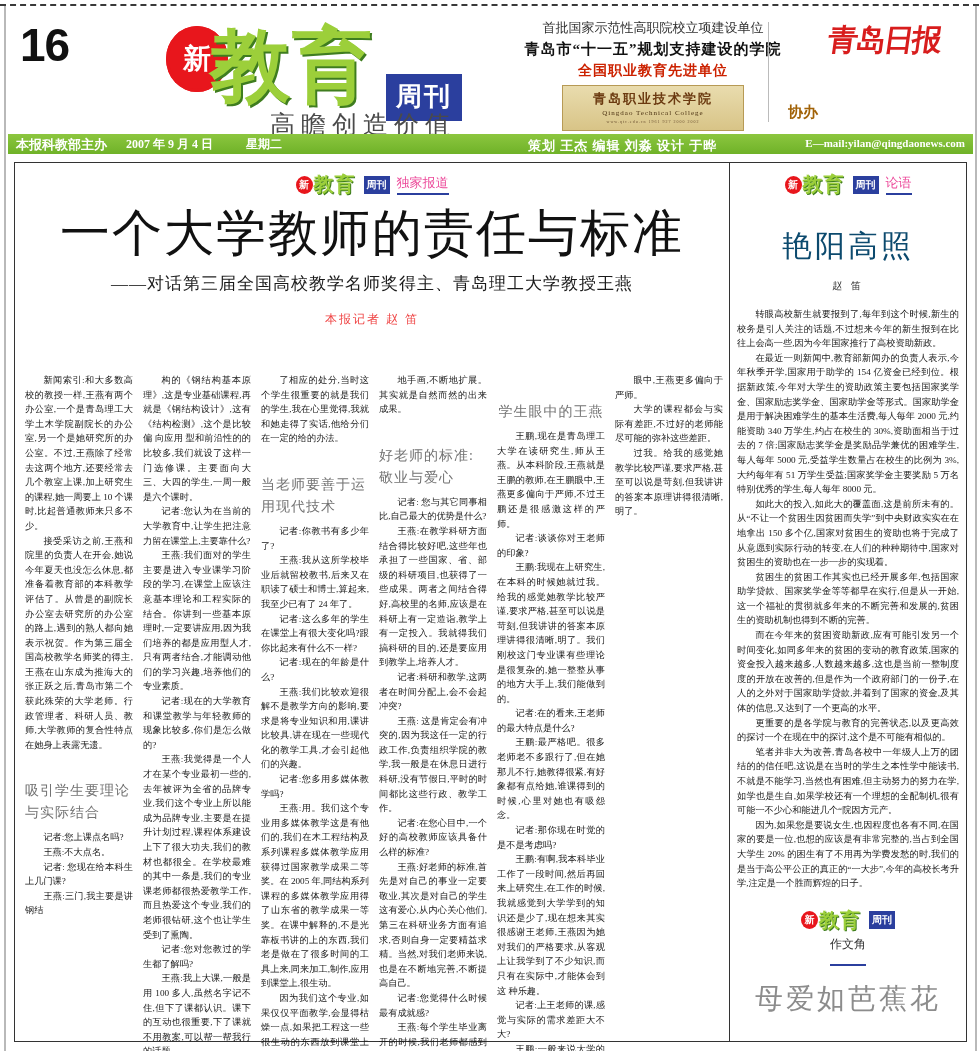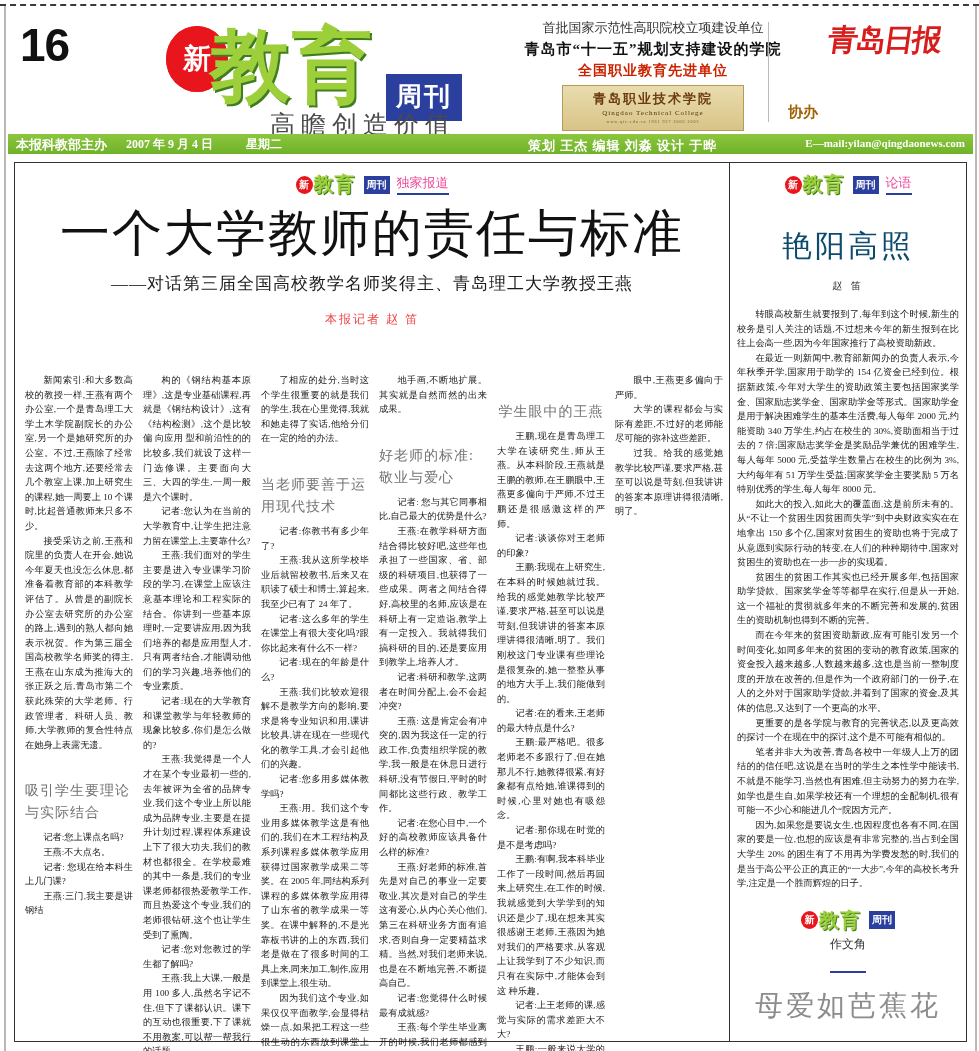--- a/index.html
+++ b/index.html
@@ -96,21 +96,21 @@
   .railtitle{text-align:center;font-size:30px;letter-spacing:3px;color:#3a3a3a;margin:28px 0 0;
              font-family:"Liberation Serif",serif;}
   .railtitle.outline{color:#0c4a6e;}
   .railbyline{text-align:center;font-size:10px;color:#333;margin-top:12px;letter-spacing:3px;}
   .railbody{margin-top:14px;font-size:9.2px;line-height:14.6px;text-align:justify;color:#181818;}
   .railbody p{margin:0;text-indent:2em;}
   .railsep{margin-top:16px;border-top:0;}
   .railtitle2{text-align:center;font-size:28px;letter-spacing:3px;color:#8c8c8c;margin:14px 0 0;}
   .kcenter{text-align:center;}
   .kcomp{display:inline-block;font-size:12px;color:#333;border-bottom:2px solid #2b3f9e;
-         padding-bottom:18px;margin-top:2px;}
+         padding-bottom:11px;margin-top:2px;}
 </style>
 </head>
 <body>
 
 <div id="page">
 
   <div class="dashtop"></div>
   <div class="leftrule"></div>
   <div class="rightrule"></div>
 

